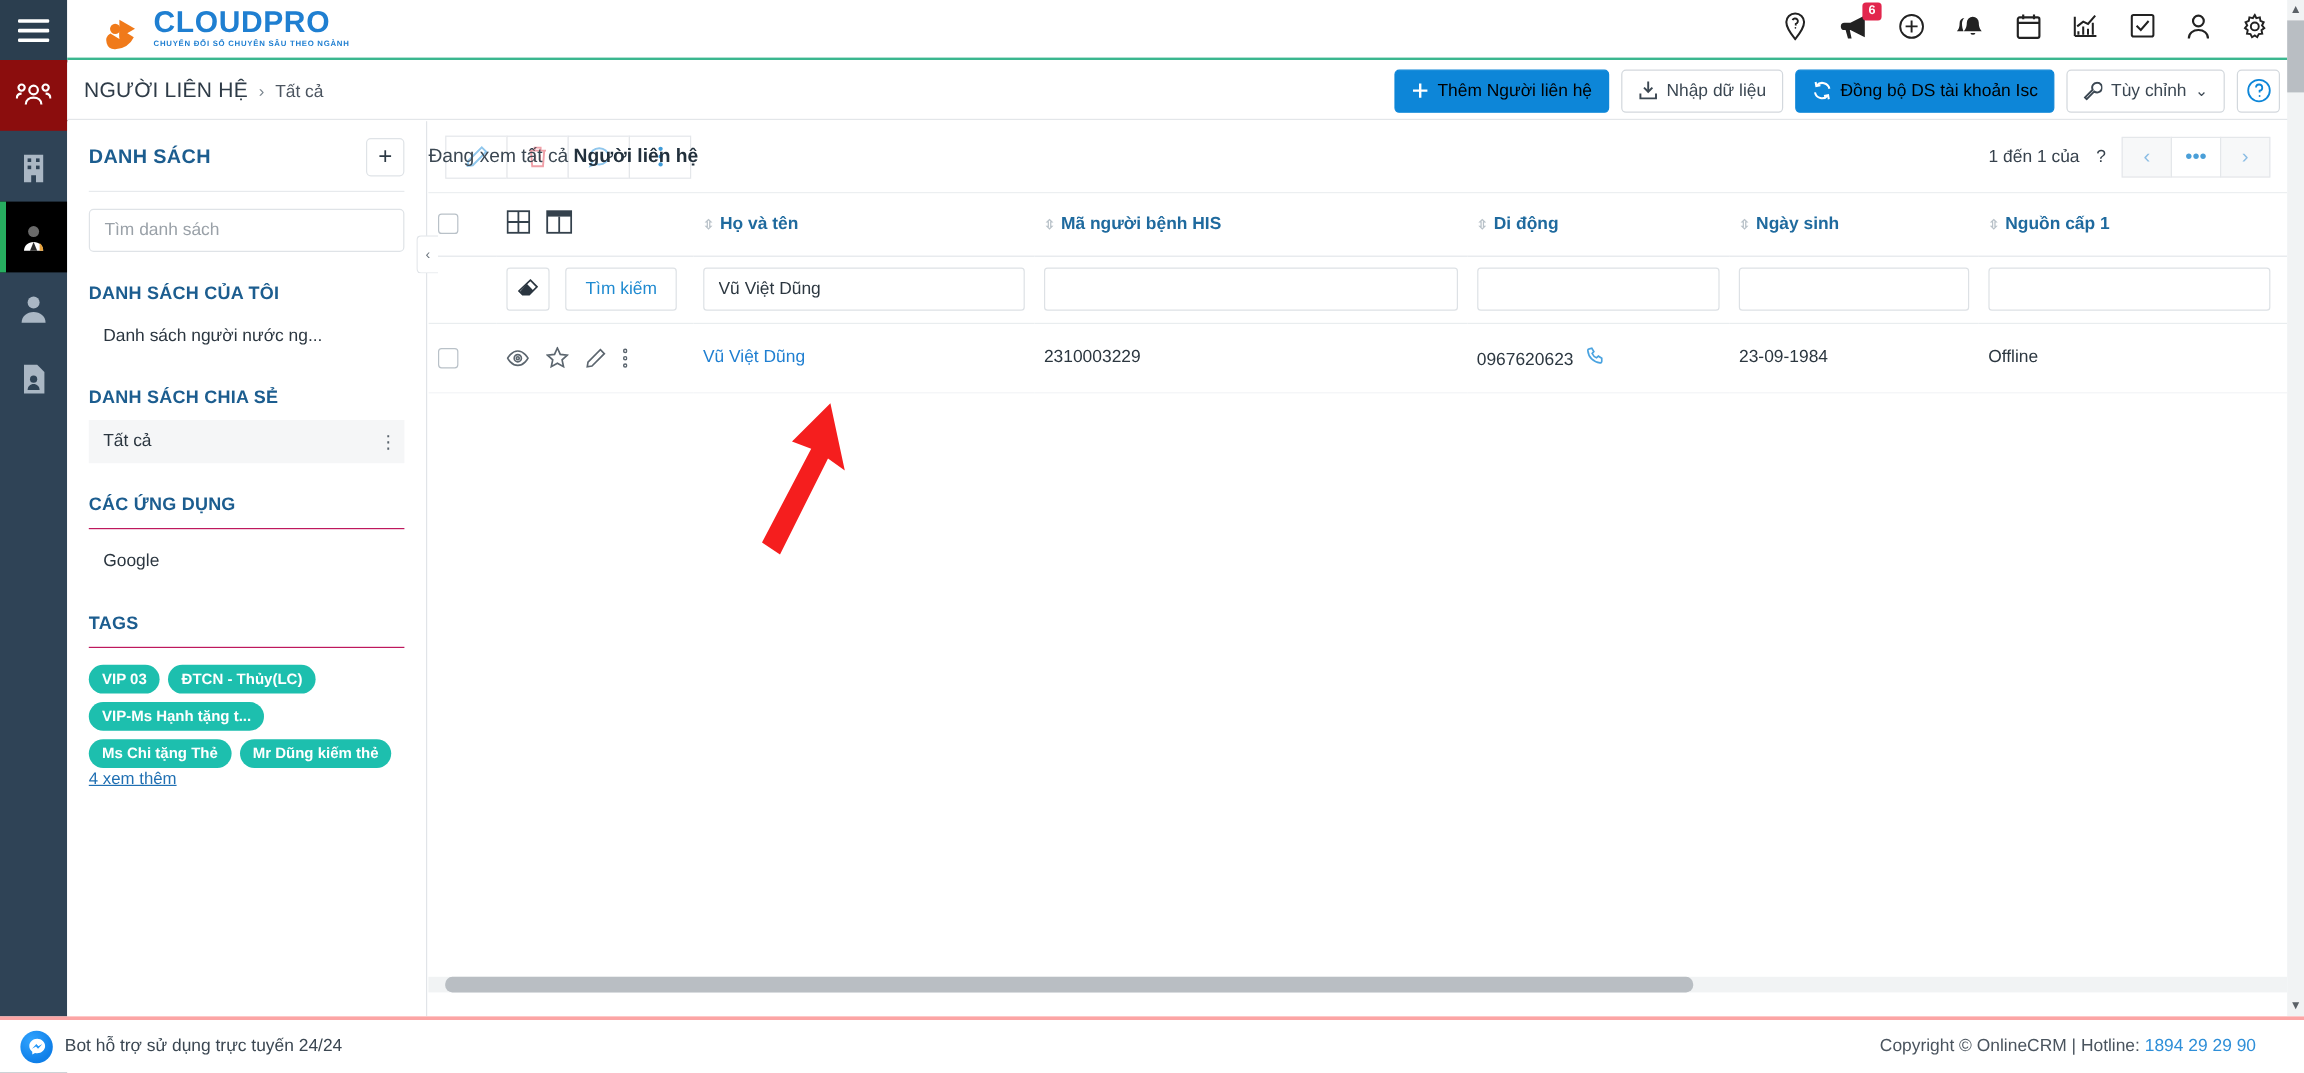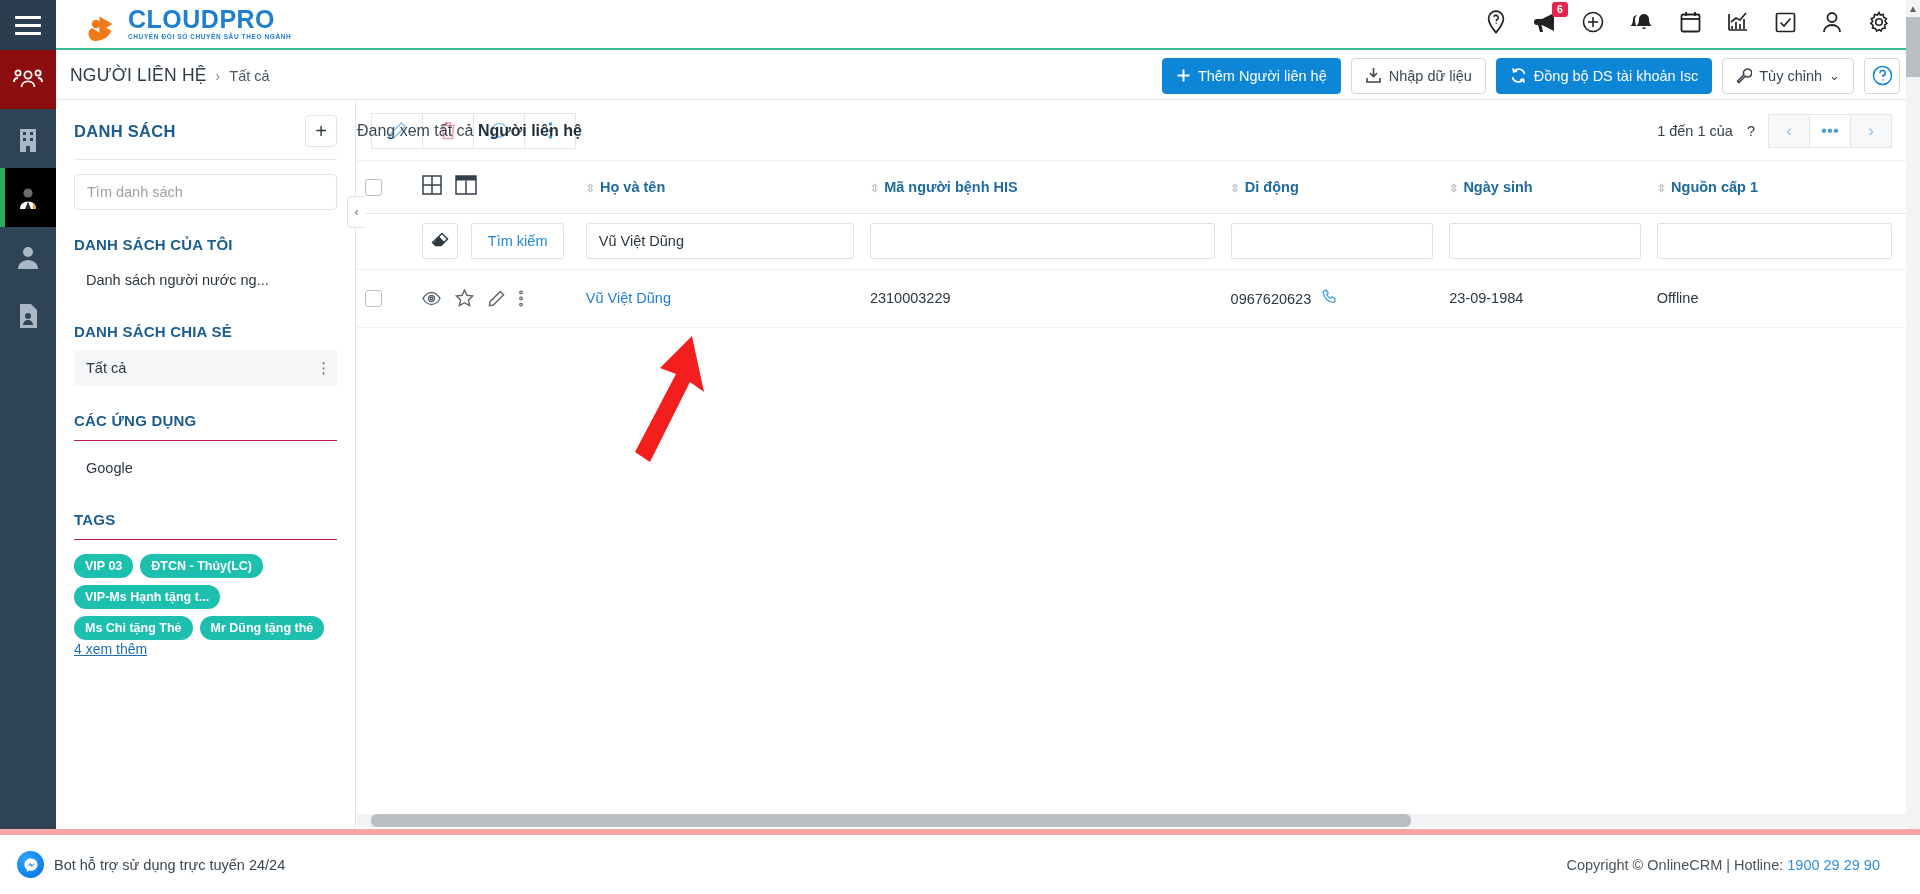--- a/index.html
+++ b/index.html
@@ -80,21 +80,21 @@
   .crumb { margin-left: 14px; display: flex; align-items: baseline; gap: 9px; }
   .crumb-main { font-size: 17.5px; color: #2e3b47; letter-spacing: .2px; }
   .crumb-sep { color: #7b868f; font-size: 14px; }
   .crumb-sub { font-size: 14.5px; color: #4c5560; }
   .abtn {
     height: 36px; border-radius: 4px; display: inline-flex; align-items: center;
     gap: 7px; padding: 0 13px; font-size: 14.5px; cursor: pointer;
     border: 1px solid #d3d8dd; background: #fff; color: #3c4busy;
     color: #3b4752; white-space: nowrap;
   }
-  .abtn.primary { background: #0d86d8; border-color: #0d86d8; color: #ffffff; }
+  .abtn.primary { background: #0d86d8; border-color: #0d86d8; color: #000000; }
   .abar-right {
     margin-left: auto; display: flex; align-items: center; gap: 10px; padding-right: 20px;
   }
   .abtn.icononly { padding: 0; width: 36px; justify-content: center; color: #0d86d8; }
 
   
   .listbar {
     position: absolute; left: 56px; top: 101px; width: 300px; bottom: 47px;
     background: #fff; border-right: 1px solid #e1e4e8; padding: 0 18px;
   }
@@ -225,22 +225,22 @@
   }
   .vscroll {
     position: absolute; right: 0; top: 0; width: 14px; bottom: 47px; background: #f1f3f4;
     display: flex; flex-direction: column; align-items: center;
   }
   .vs-arrow { font-size: 10px; color: #5b6view; color: #5b6167; padding: 3px 0; }
   .vs-thumb { width: 14px; height: 60px; background: #b9bec3; }
 
   
   .footer {
-    position: absolute; left: 0; right: 0; bottom: 0; height: 65px;
-    background: #fff; border-top: 6px solid #fca5a5;
+    position: absolute; left: 0; right: 0; bottom: 0; height: 47px;
+    background: #fff; border-top: 3px solid #fca5a5;
     display: flex; align-items: center;
   }
   .f-left { display: flex; align-items: center; gap: 10px; margin-left: 17px; }
   .f-msg {
     width: 27px; height: 27px; border-radius: 50%;
     background: radial-gradient(circle at 35% 30%, #31a4ff 0%, #0f7fe8 70%);
     display: flex; align-items: center; justify-content: center;
   }
   .f-txt { font-size: 14.5px; color: #3b4752; }
   .f-right { margin-left: auto; margin-right: 40px; font-size: 14.5px; color: #4a545e; }
@@ -452,21 +452,21 @@
     <div class="lb-item first">
       <span>Google</span>
     </div>
 
     <div class="lb-sect ruled">TAGS</div>
     <div class="tagwrap">
       <span class="tag">VIP 03</span>
       <span class="tag">ĐTCN - Thủy(LC)</span>
       <span class="tag">VIP-Ms Hạnh tặng t...</span>
       <span class="tag">Ms Chi tặng Thẻ</span>
-      <span class="tag">Mr Dũng tặng thẻ</span>
+      <span class="tag">Mr Dũng kiếm thẻ</span>
     </div>
     <span class="more-link">4  xem thêm</span>
   </div>
 
   <div class="collapse">‹</div>
 
   <div class="main">
     <div class="ctoolbar">
       <div class="btngrp">
         <div class="gbtn">
@@ -676,17 +676,17 @@
   <div class="footer">
     <div class="f-left">
       <span class="f-msg">
         <svg width="16" height="16" viewBox="0 0 16 16" fill="#fff">
           <path d="M8 1.6C4.3 1.6 1.4 4.3 1.4 7.7c0 1.9 1 3.6 2.5 4.7v2.3l2.3-1.3c.6.2 1.2.3 1.8.3 3.7 0 6.6-2.7 6.6-6s-2.9-6.1-6.6-6.1zM8.7 9.9L7 8.1 3.7 9.9l3.6-3.8L9 7.9l3.3-1.8z"></path>
         </svg>
       </span>
       <span class="f-txt">Bot hỗ trợ sử dụng trực tuyến 24/24</span>
     </div>
     <div class="f-right">
-      <span>Copyright © OnlineCRM | Hotline: </span><a href="#">1900 29 29 90</a>
+      <span>Copyright © OnlineCRM | Hotline: </span><a href="#">1894 29 29 90</a>
     </div>
   </div>
 
 </div>
 
 </body></html>

